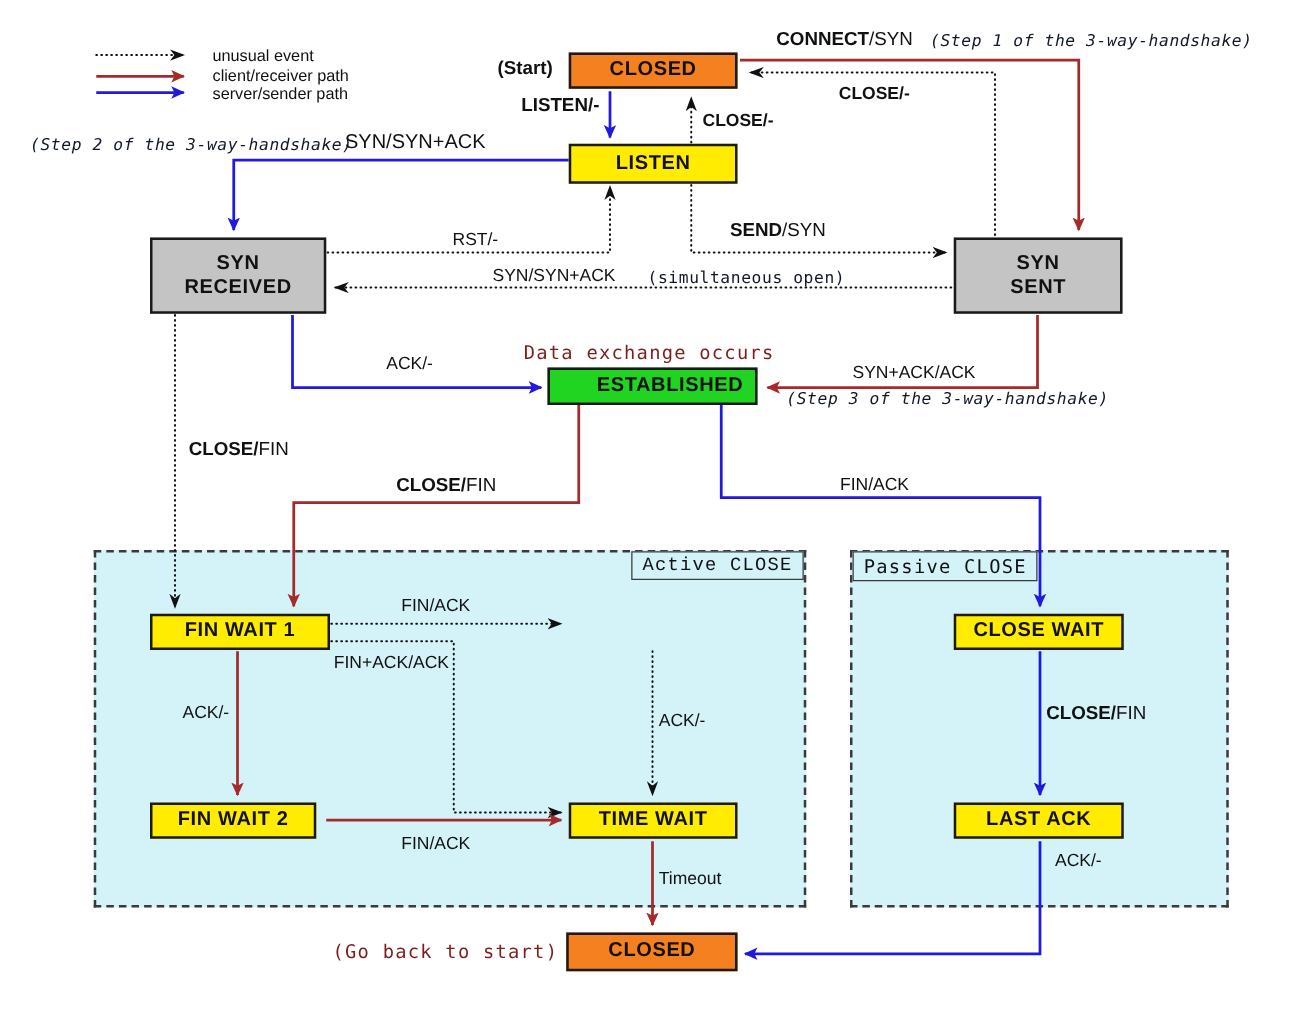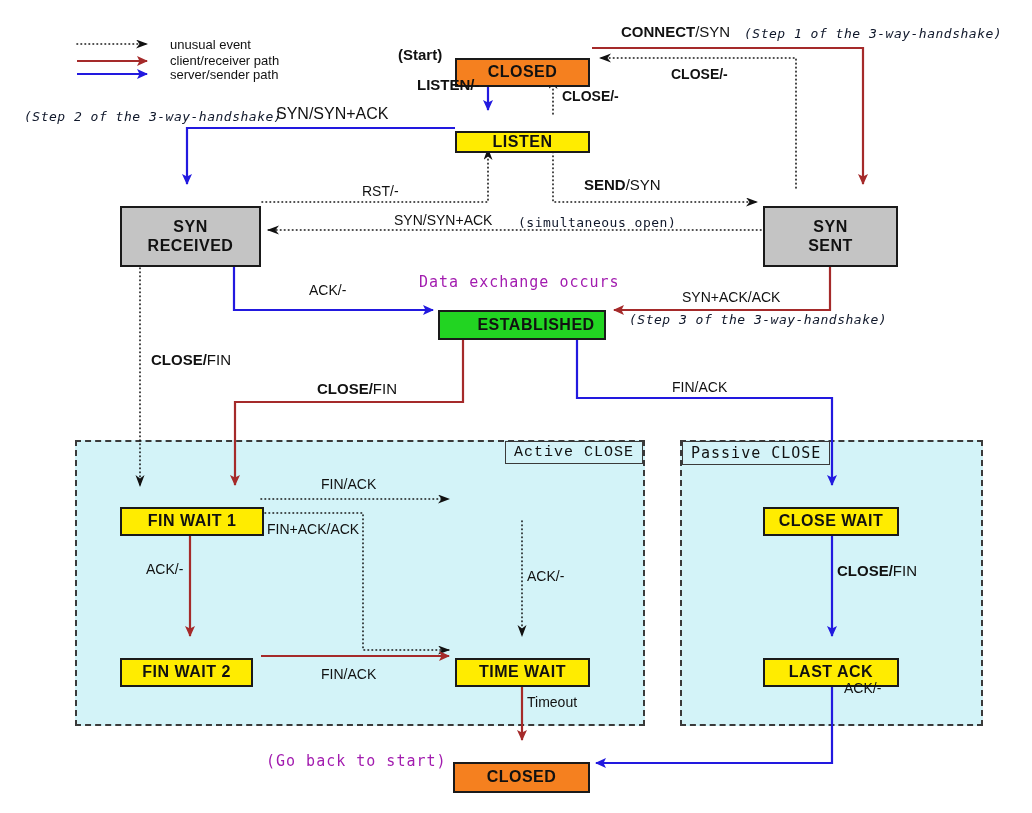--- a/index.html
+++ b/index.html
@@ -13,33 +13,33 @@
   .region-label{
     position:absolute;border:1.5px solid #3a3a3a;padding:2px 8px;
     font-family:"DejaVu Sans Mono",monospace;font-size:15px;letter-spacing:1px;
     z-index:4;white-space:nowrap;
   }
   svg.wires{position:absolute;left:0;top:0;z-index:2;}
   .state{
     position:absolute;box-sizing:border-box;border:2px solid #1a1a1a;
     display:flex;align-items:center;justify-content:center;flex-direction:column;
     font-weight:bold;font-size:16px;letter-spacing:.5px;z-index:3;text-align:center;
-    line-height:1.15;white-space:nowrap;margin-top:16px;
+    line-height:1.15;white-space:nowrap;
   }
   .tl{position:absolute;font-size:14px;white-space:nowrap;z-index:4;line-height:1.1;}
   .tl .b{font-weight:bold;}
   .tl.lg{font-size:15px;}
   .tl.xl{font-size:16px;}
   .tl.bold{font-weight:bold;}
   .mono{
     position:absolute;font-family:"DejaVu Sans Mono",monospace;font-size:13px;
     white-space:nowrap;z-index:4;color:#0f172a;letter-spacing:0.5px;
   }
   .mono.italic{font-style:italic;}
-  .mono.md{font-size:15px;letter-spacing:1px;color:#a21caf;}
+  .mono.md{font-size:15px;letter-spacing:1px;color:#7f1d1d;}
   .legend-text{position:absolute;font-size:13px;z-index:4;white-space:nowrap;}
 </style>
 </head>
 <body>
 
 <div class="stage">
 
   <div class="region" style="left: 75px; top: 440px; width: 570px; height: 286px; background-color: rgb(211, 243, 248);"></div>
   <div class="region" style="left: 680px; top: 440px; width: 303px; height: 286px; background-color: rgb(211, 243, 248);"></div>
 
@@ -88,21 +88,21 @@
     <path d="M832,673 V763 H596" fill="none" stroke-width="2.2" marker-end="url(#abl)" stroke="#2219df"></path>
   </svg>
 
   <div class="legend-text" style="left:170px;top:37px;">unusual event</div>
   <div class="legend-text" style="left:170px;top:53px;">client/receiver path</div>
   <div class="legend-text" style="left:170px;top:67px;">server/sender path</div>
 
   <div class="state" style="left: 455px; top: 42px; width: 135px; height: 29px; background-color: rgb(245, 128, 31);">
     <span>CLOSED</span>
   </div>
-  <div class="state" style="left: 455px; top: 115px; width: 135px; height: 22px; background-color: rgb(255, 236, 0);">
+  <div class="state" style="left: 455px; top: 115px; width: 135px; height: 32px; background-color: rgb(255, 236, 0);">
     <span>LISTEN</span>
   </div>
   <div class="state" style="left: 120px; top: 190px; width: 141px; height: 61px; background-color: rgb(196, 196, 196);">
     <span>SYN</span>
     <span>RECEIVED</span>
   </div>
   <div class="state" style="left: 763px; top: 190px; width: 135px; height: 61px; background-color: rgb(196, 196, 196);">
     <span>SYN</span>
     <span>SENT</span>
   </div>

